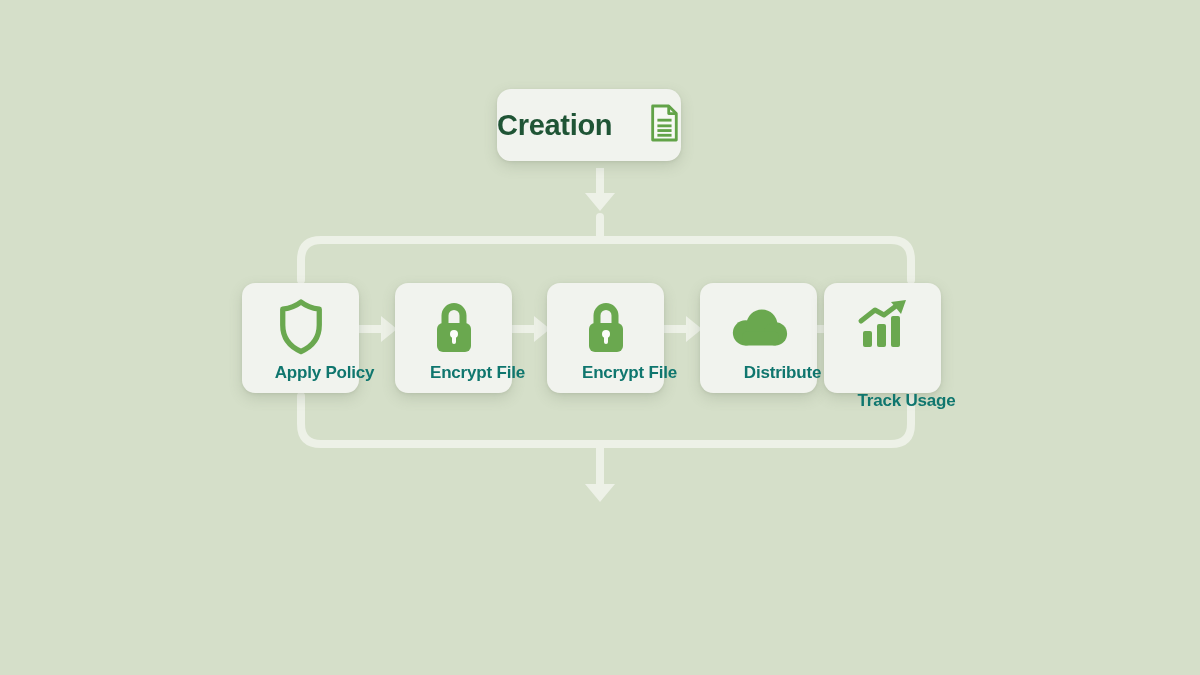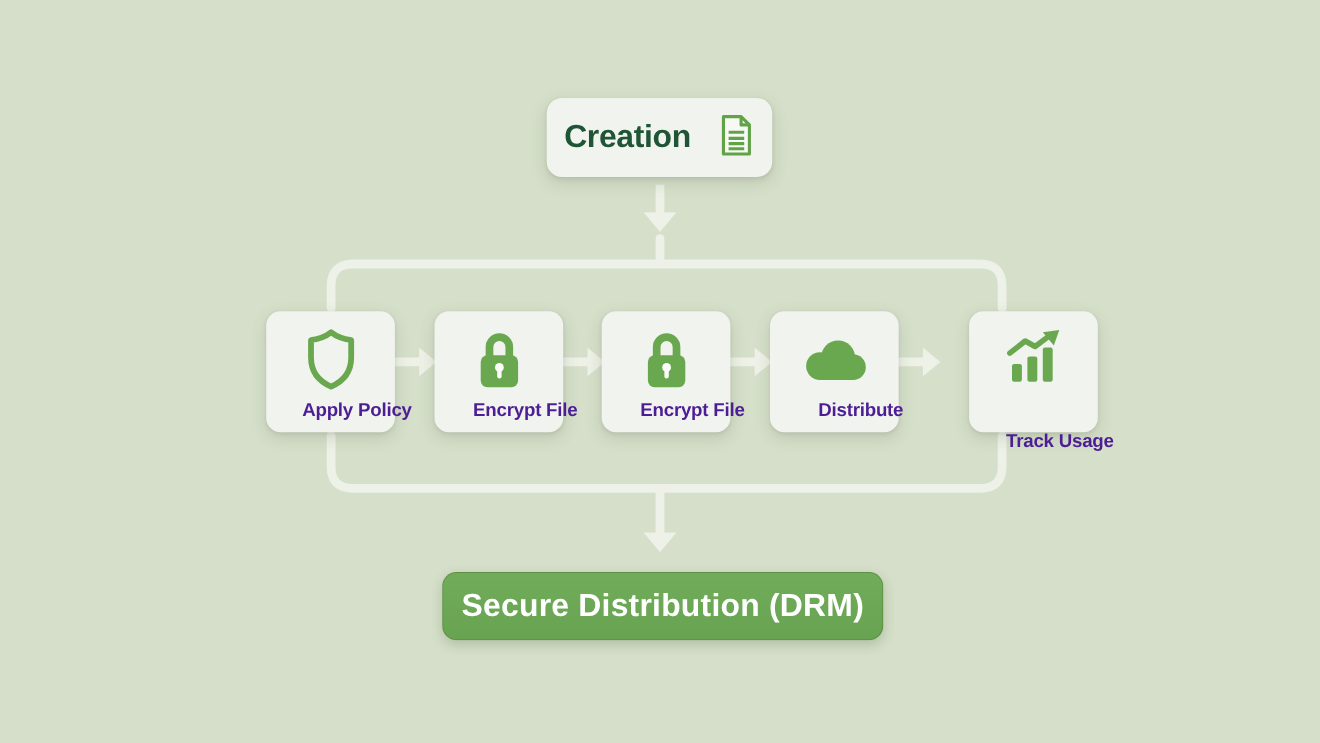--- a/index.html
+++ b/index.html
@@ -32,22 +32,23 @@
     position:absolute;
     background:#f1f3ee;
     border-radius:14px;
     box-shadow:0 5px 14px rgba(95,110,85,.20), 0 1px 3px rgba(95,110,85,.12);
     display:flex;
     align-items:center;
     justify-content:center;
   }
   .node-start{
     left:497px;top:89px;
-    width:205px;height:72px;
+    width:184px;height:72px;
     gap:24px;
+    justify-content:space-between;
   }
   .start-label{
     font-size:29px;
     font-weight:bold;
     color:#1f5435;
     letter-spacing:-0.3px;
   }
   .step{
     top:283px;
     width:117px;height:110px;
@@ -60,30 +61,30 @@
   .step .icon-slot{
     height:58px;
     display:flex;
     align-items:center;
     justify-content:center;
   }
   .step-label{
     margin-top:7px;
     font-size:17px;
     font-weight:bold;
-    color:#4c1d95;
+    color:#0f766e;
     letter-spacing:-0.2px;
     white-space:nowrap;
     margin-left:48px;
   }
   .s1{left:242px;}
   .s2{left:395px;}
   .s3{left:547px;}
   .s4{left:700px;align-items:center;}
-  .s5{left:881px;gap:36px;}
+  .s5{left:824px;gap:36px;}
   .node-end{
     left:402px;top:520px;
     width:401px;height:62px;
     background:linear-gradient(#71ac5a,#67a350);
     border:1px solid rgba(82,122,52,.45);
     border-radius:13px;
     box-shadow:0 4px 10px rgba(85,105,70,.25);
     box-sizing:border-box;
   }
   .end-label{
@@ -180,17 +181,14 @@
         <rect x="7" y="33" width="9" height="16" rx="2" fill="#6aa84f"></rect>
         <rect x="21" y="26" width="9" height="23" rx="2" fill="#6aa84f"></rect>
         <rect x="35" y="18" width="9" height="31" rx="2" fill="#6aa84f"></rect>
         <path d="M5 23L19 12L28 17L40 8" fill="none" stroke="#6aa84f" stroke-width="5" stroke-linecap="round" stroke-linejoin="round"></path>
         <polygon points="35,4 50,2 45,16" fill="#6aa84f"></polygon>
       </svg>
     </span>
     <span class="step-label">Track Usage</span>
   </div>
 
-  <div class="node node-end">
-    <span class="end-label">Secure Distribution (DRM)</span>
-  </div>
 
 </div>
 
 </body></html>

